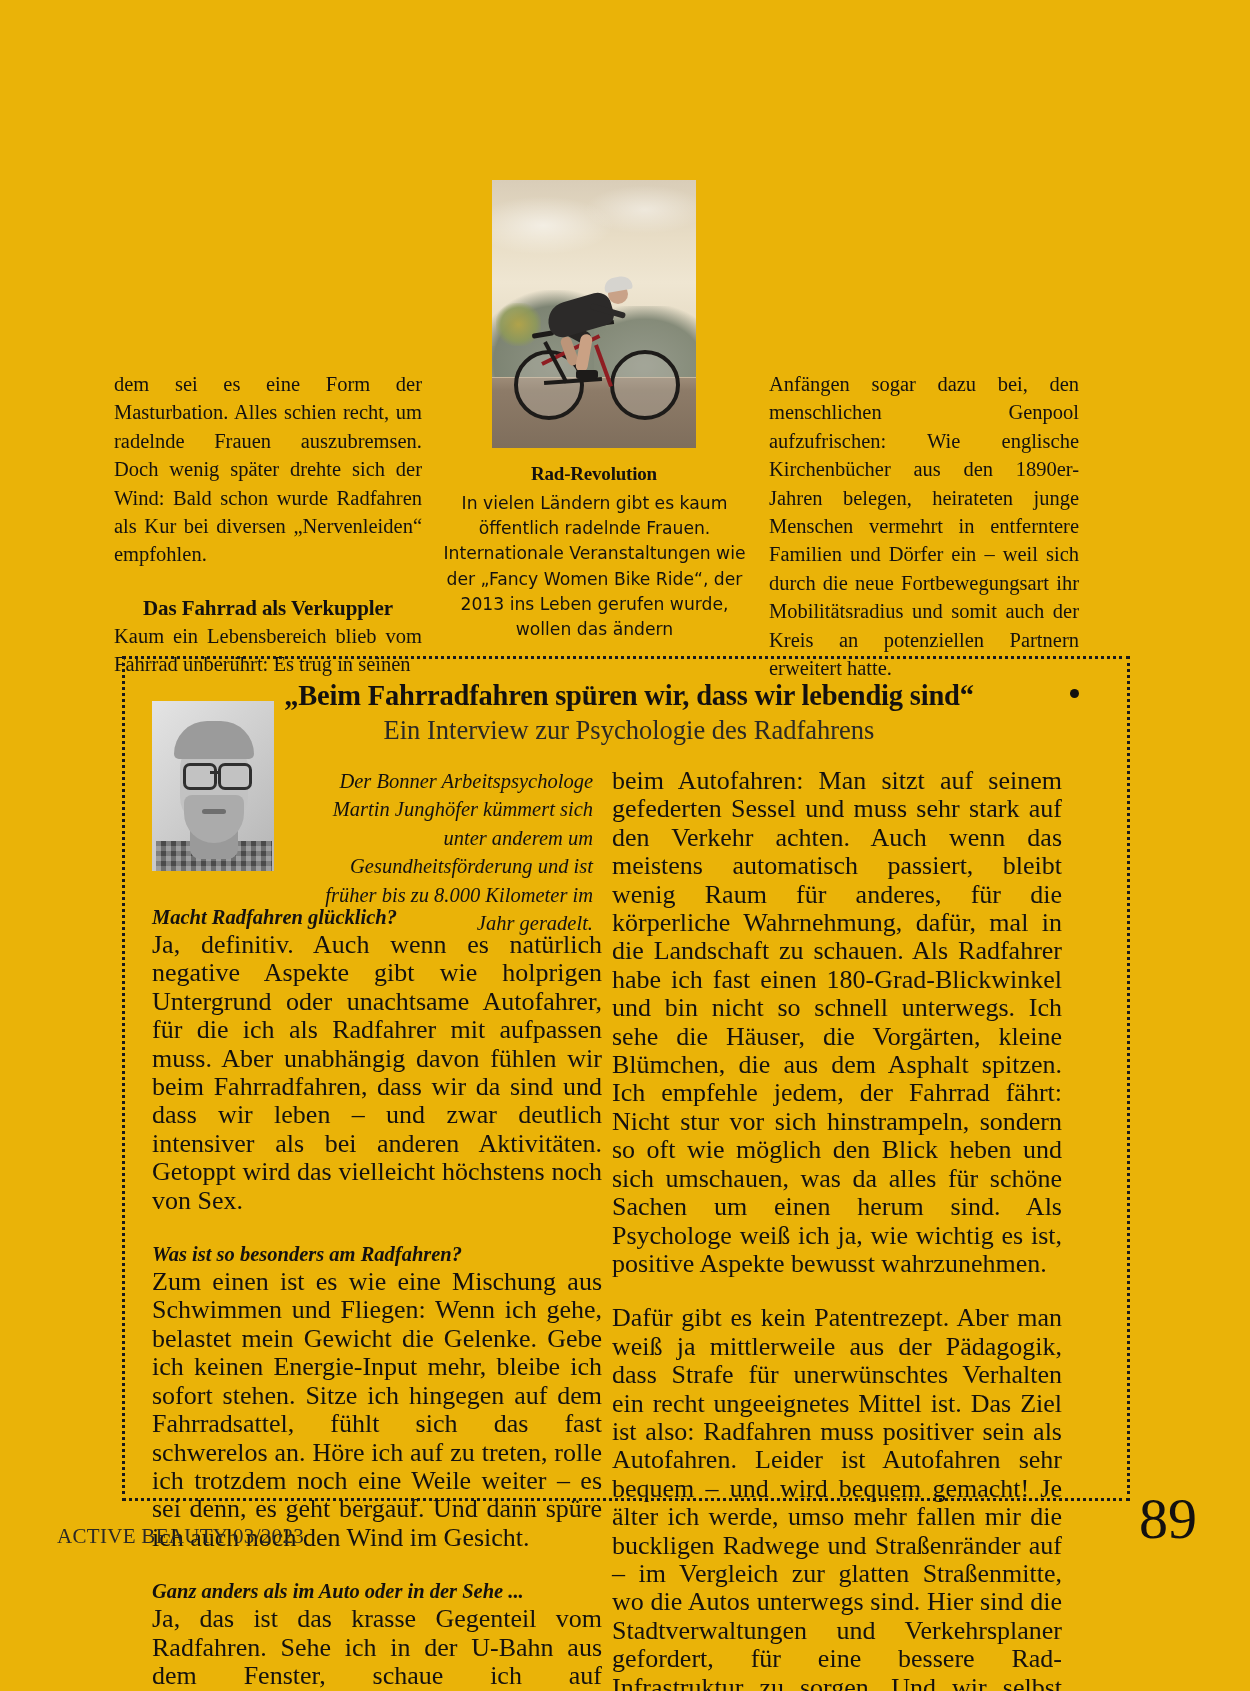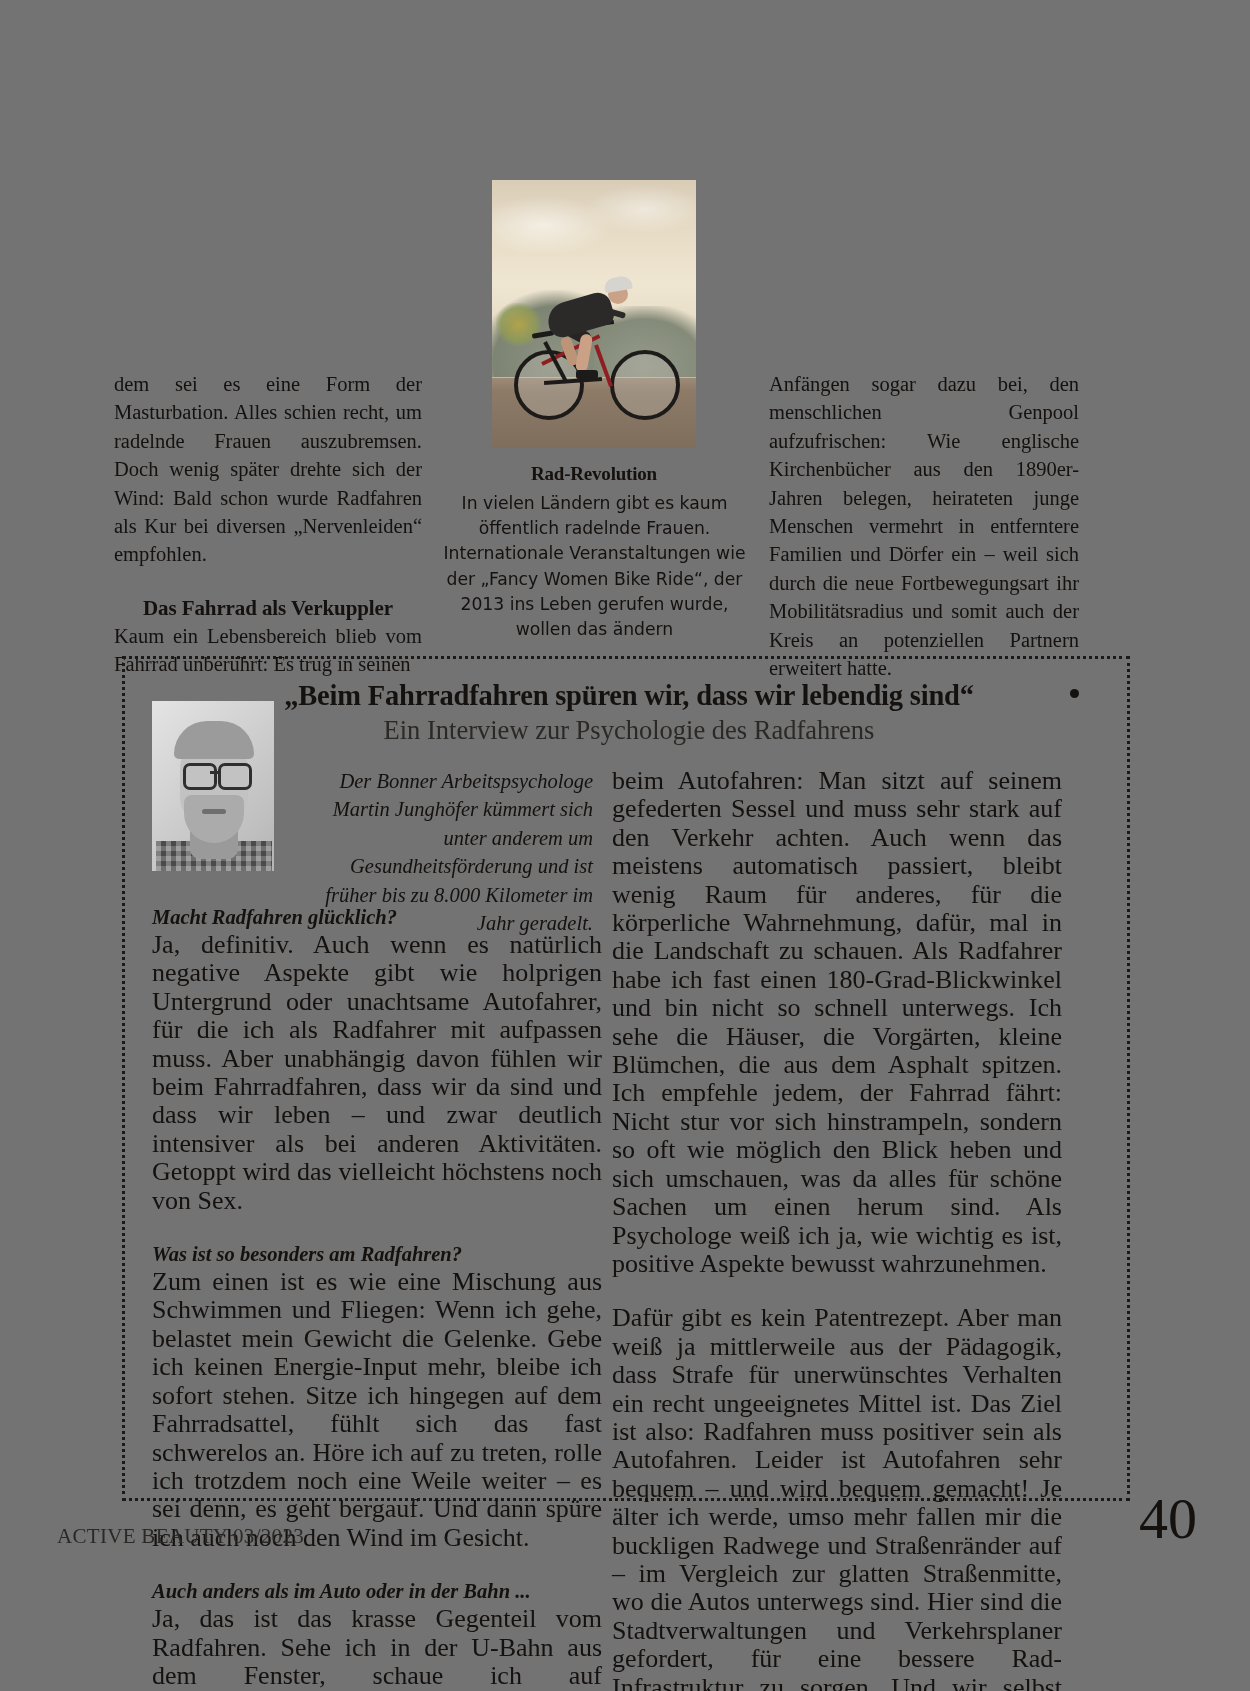--- a/index.html
+++ b/index.html
@@ -4,21 +4,21 @@
 <style>
   html, body {
     margin: 0;
     padding: 0;
     background: #ffffff;
   }
   .page {
     position: relative;
     width: 1250px;
     height: 1691px;
-    background: #737373;
+    background: #eab308;
     font-family: "Liberation Serif", serif;
     color: #14110f;
     overflow: hidden;
   }
 
   
   .top-area {
     position: absolute;
     left: 114px;
     top: 180px;
@@ -355,33 +355,33 @@
       <div class="iv-col-l">
         <div class="qa">
           <div class="q">Macht Radfahren glücklich?</div>
           <p class="a">Ja, definitiv. Auch wenn es natürlich negative Aspekte gibt wie holprigen Untergrund oder unachtsame Autofahrer, für die ich als Radfahrer mit aufpassen muss. Aber unabhängig davon fühlen wir beim Fahrradfahren, dass wir da sind und dass wir leben – und zwar deutlich intensiver als bei anderen Aktivitäten. Getoppt wird das vielleicht höchstens noch von Sex.</p>
         </div>
         <div class="qa">
           <div class="q">Was ist so besonders am Radfahren?</div>
           <p class="a">Zum einen ist es wie eine Mischung aus Schwimmen und Fliegen: Wenn ich gehe, belastet mein Gewicht die Gelenke. Gebe ich keinen Energie-Input mehr, bleibe ich sofort stehen. Sitze ich hingegen auf dem Fahrradsattel, fühlt sich das fast schwerelos an. Höre ich auf zu treten, rolle ich trotzdem noch eine Weile weiter  – es sei denn, es geht bergauf. Und dann spüre ich auch noch den Wind im Gesicht.</p>
         </div>
         <div class="qa">
-          <div class="q">Auch anders als im Auto oder in der Bahn ...</div>
+          <div class="q">Ganz anders als im Auto oder in der Sehe ...</div>
           <p class="a">Ja, das ist das krasse Gegenteil vom Radfahren. Sehe ich in der U-Bahn aus dem Fenster, schaue ich auf vorbeihuschende Betonwände. Blicke ich hoch, sehe ich Menschen, die auf ihr Handy gucken. Ansonsten ist die Wahrnehmung sehr eingeschränkt – wie auch</p>
         </div>
       </div>
 
       <div class="iv-col-r">
         <div class="qa">
           <p class="a">beim Autofahren: Man sitzt auf seinem gefederten Sessel und muss sehr stark auf den Verkehr achten. Auch wenn das meistens automatisch passiert, bleibt wenig Raum für anderes, für die körperliche Wahrnehmung, dafür, mal in die Landschaft zu schauen. Als Radfahrer habe ich fast einen 180-Grad-Blickwinkel und bin nicht so schnell unterwegs. Ich sehe die Häuser, die Vorgärten, kleine Blümchen, die aus dem Asphalt spitzen. Ich empfehle jedem, der Fahrrad fährt: Nicht stur vor sich hinstrampeln, sondern so oft wie möglich den Blick heben und sich umschauen, was da alles für schöne Sachen um einen herum sind. Als Psychologe weiß ich ja, wie wichtig es ist, positive Aspekte bewusst wahrzunehmen.</p>
         </div>
         <div class="qa">
           <p class="a">Dafür gibt es kein Patentrezept. Aber man weiß ja mittlerweile aus der Pädagogik, dass Strafe für unerwünschtes Verhalten ein recht ungeeignetes Mittel ist. Das Ziel ist also: Radfahren muss positiver sein als Autofahren. Leider ist Autofahren sehr bequem – und wird bequem gemacht! Je älter ich werde, umso mehr fallen mir die buckligen Radwege und Straßenränder auf – im Vergleich zur glatten Straßenmitte, wo die Autos unterwegs sind. Hier sind die Stadtverwaltungen und Verkehrsplaner gefordert, für eine bessere Rad-Infrastruktur zu sorgen. Und wir selbst sollten uns mehr bewusst werden, wie schön und entstressend Fahrradfahren sein kann. Denn dann können wir auch andere davon überzeugen.</p>
         </div>
       </div>
 
     </div>
   </div>
 
   <div class="footer-left">ACTIVE BEAUTY 03/2023</div>
-  <div class="footer-page">40</div>
+  <div class="footer-page">89</div>
 
 </div>
 
 </body></html>

